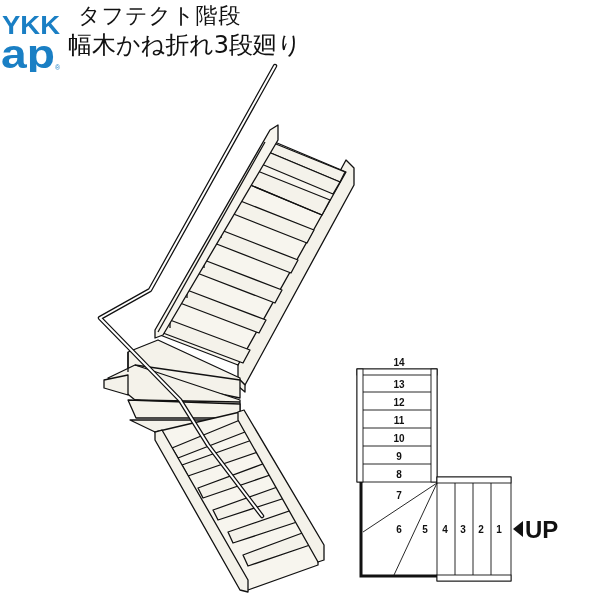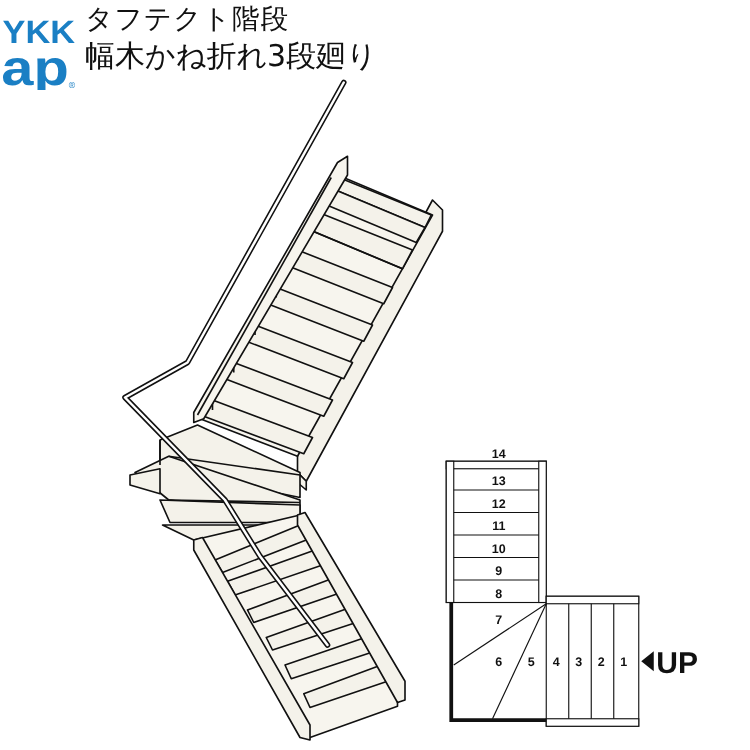--- a/index.html
+++ b/index.html
@@ -1,19 +1,19 @@
 <!DOCTYPE html>
 <html><head>
 <meta charset="utf-8">
 <style>
   html, body { margin: 0; padding: 0; background: #ffffff; }
   body { width: 600px; height: 600px; position: relative; overflow: hidden; font-family: "DejaVu Sans", sans-serif; }
   .logo { position: absolute; left: 2px; top: 12px; width: 62px; height: 60px; }
   .title { position: absolute; left: 68px; top: 2px; color: #111; font-family: "DejaVu Sans", sans-serif; }
-  .title .l1 { font-size: 22px; line-height: 28px; letter-spacing: 1px; }
+  .title .l1 { font-size: 22px; line-height: 28px; letter-spacing: 1px; margin-left: 10px; }
   .title .l2 { font-size: 24px; line-height: 30px; letter-spacing: 0px; text-align: center; }
   svg.main { position: absolute; left: 0; top: 0; }
   .plan-num { font-family: "Liberation Sans", sans-serif; font-weight: bold; font-size: 10px; fill: #111; text-anchor: middle; }
   .up-label { font-family: "Liberation Sans", sans-serif; font-weight: bold; font-size: 24px; fill: #111; }
 </style>
 </head>
 <body>
 
 <div class="logo">
   <svg width="62" height="60" viewBox="0 0 62 60">

